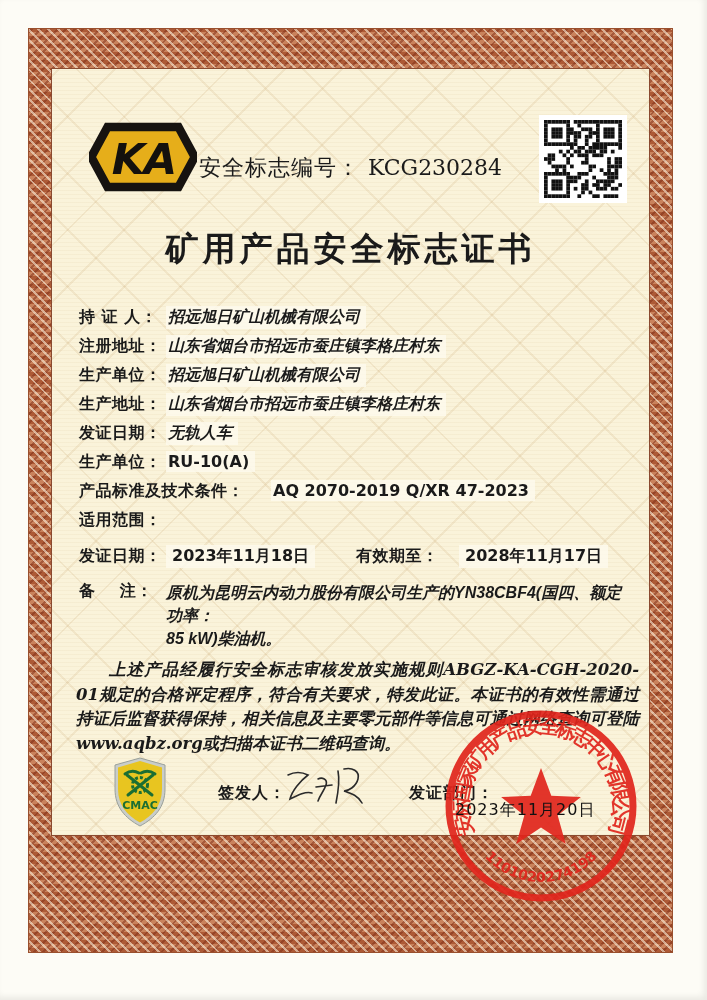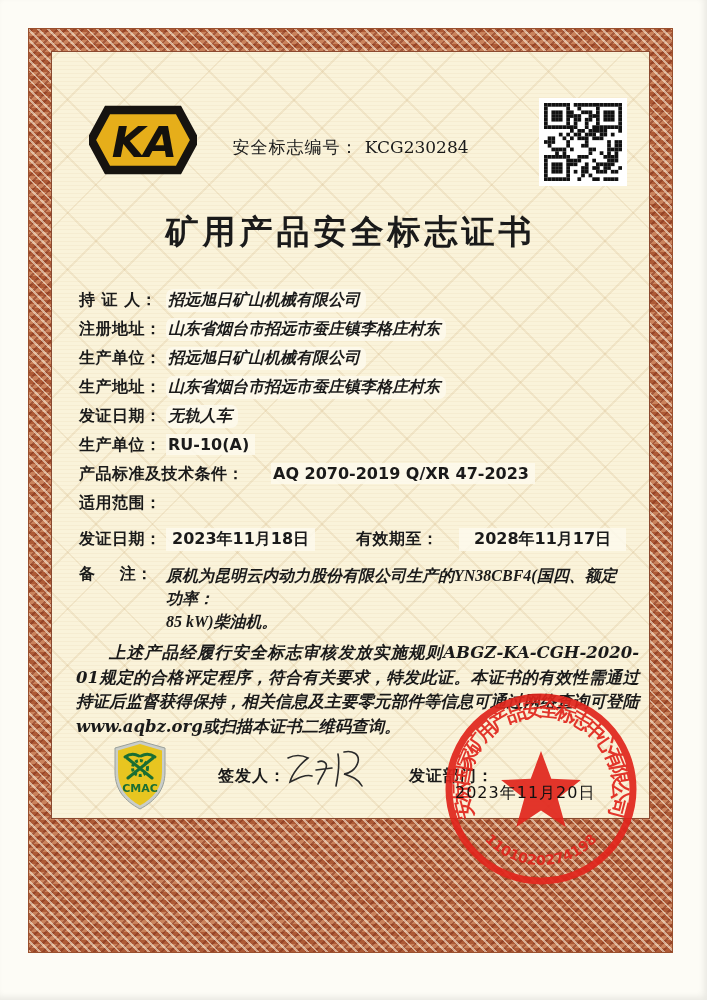--- a/index.html
+++ b/index.html
@@ -17,53 +17,53 @@
     position:absolute; left:28px; top:28px; width:645px; height:925px;
     background:
       repeating-linear-gradient(45deg, rgba(255,246,226,.55) 0 2px, transparent 2px 7px),
       repeating-linear-gradient(-45deg, rgba(122,42,20,.45) 0 2px, transparent 2px 6px),
       repeating-linear-gradient(0deg, #ad5a36 0 4px, #c9825c 4px 8px);
     border:1px solid #99502e;
   }
 
   
   .content {
-    position:absolute; left:51px; top:51px; width:599px; height:768px;
+    position:absolute; left:51px; top:68px; width:599px; height:768px;
     border:1px solid #8a4a30;
     background-color:#faf3da;
     background-image:
       repeating-linear-gradient(0deg, rgba(190,150,90,.07) 0 1px, transparent 1px 4px),
       repeating-linear-gradient(45deg, transparent 0 38px, rgba(190,150,90,.14) 38px 40px),
       repeating-linear-gradient(-45deg, transparent 0 38px, rgba(190,150,90,.14) 38px 40px);
   }
 
   .ka-logo { position:absolute; left:37px; top:47px; width:108px; height:82px; }
   .cert-no-line { position:absolute; left:0; top:84px; width:100%; text-align:center;
-                  font-size:17px; letter-spacing:1px; }
+                  font-size:22px; letter-spacing:1px; }
   .cert-no-line .num { font-family:"DejaVu Serif","Liberation Serif",serif; letter-spacing:0; }
   .qr { position:absolute; left:487px; top:46px; width:88px; height:88px; background:#fff; padding:5px; }
   .qr svg { display:block; width:78px; height:78px; fill:#111; }
 
   .title { position:absolute; left:0; top:158px; width:100%; text-align:center;
            font-size:33px; font-weight:bold; letter-spacing:4px; }
 
   .fields { position:absolute; left:27px; top:238px; width:560px; }
   .field-row { position:relative; height:29px; font-size:16px; }
   .field-row .label { white-space:pre; font-weight:600; letter-spacing:.5px; }
   .field-row .value { position:absolute; left:87px; top:-1px; white-space:nowrap;
                       background:rgba(253,249,236,.85); padding:1px 6px 1px 2px; }
   .row-std .value { left:192px; }
-  .v-kai { font-family:Liberation Serif, serif; font-style:italic; font-weight:600;border-radius:7px; }
+  .v-kai { font-family:Liberation Sans, sans-serif; font-style:italic; font-weight:600; }
   .v-hei { font-weight:600; }
 
   .date-row { position:relative; height:29px; font-size:16px; margin-top:7px; }
   .date-row .label { font-weight:600; letter-spacing:.5px; }
   .date-row .d1 { position:absolute; left:87px; top:-1px; background:rgba(253,249,236,.85); padding:1px 6px; font-weight:600; }
   .date-row .l2 { position:absolute; left:277px; top:0; font-weight:600; letter-spacing:.5px; }
-  .date-row .d2 { position:absolute; left:380px; top:-1px; background:rgba(253,249,236,.85); padding:1px 15px; font-weight:600; }
+  .date-row .d2 { position:absolute; left:380px; top:-1px; background:rgba(253,249,236,.85); padding:1px 6px; font-weight:600; }
 
   .remark-row { position:relative; margin-top:6px; font-size:16px; }
   .remark-row .label { white-space:pre; font-weight:600; letter-spacing:.5px; }
   .remark-row .rv { position:absolute; left:87px; top:0; width:465px; line-height:23px; }
 
   .statement { position:absolute; left:24px; top:589px; width:563px;
                font-size:16.5px; line-height:24.5px; text-indent:2em;
                text-align:justify; font-weight:600;
                font-family:"DejaVu Serif","Liberation Serif",serif; font-style:italic; }
 

